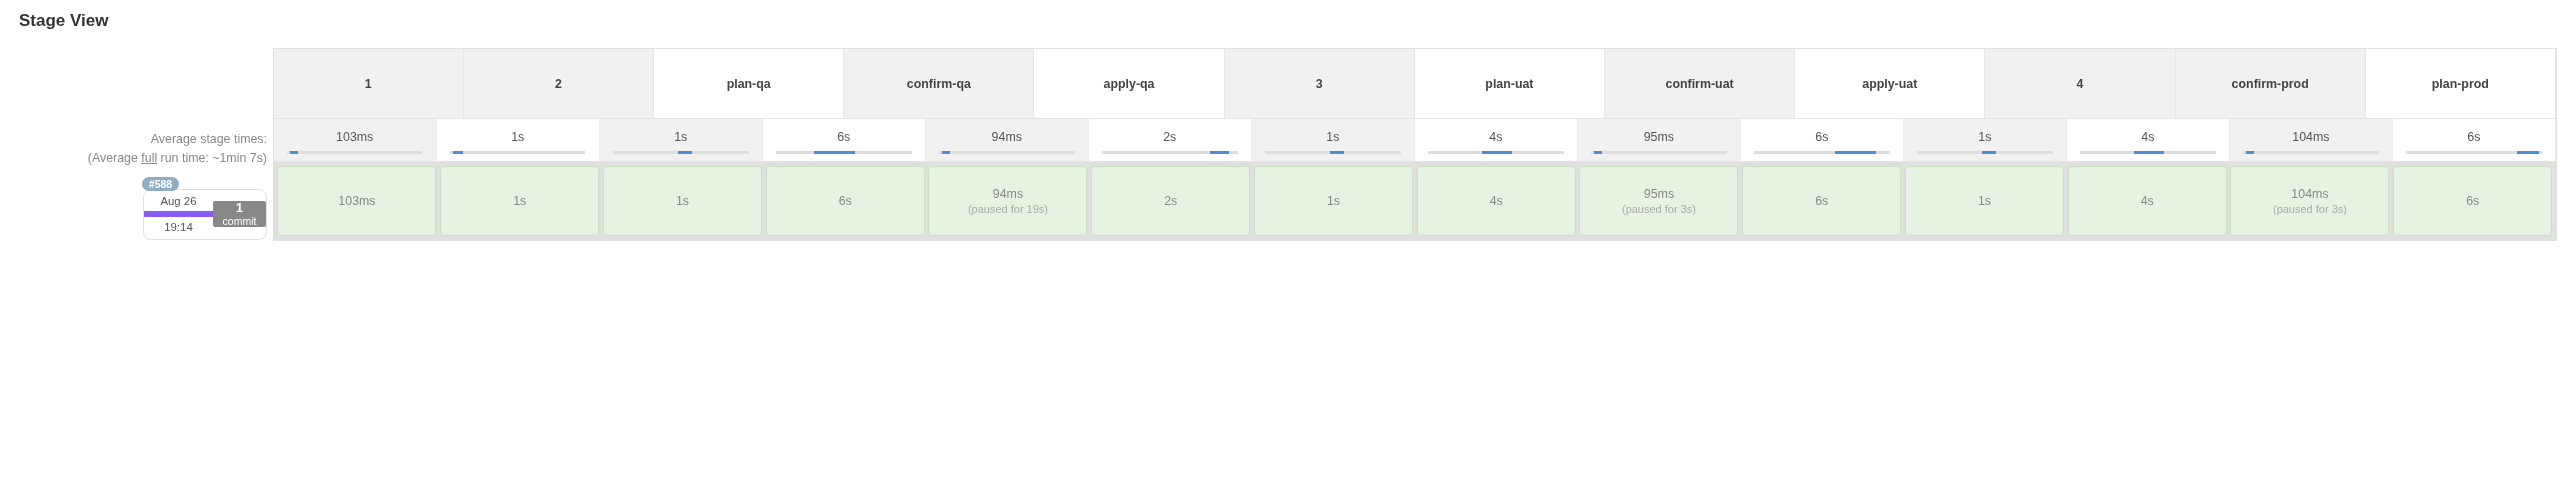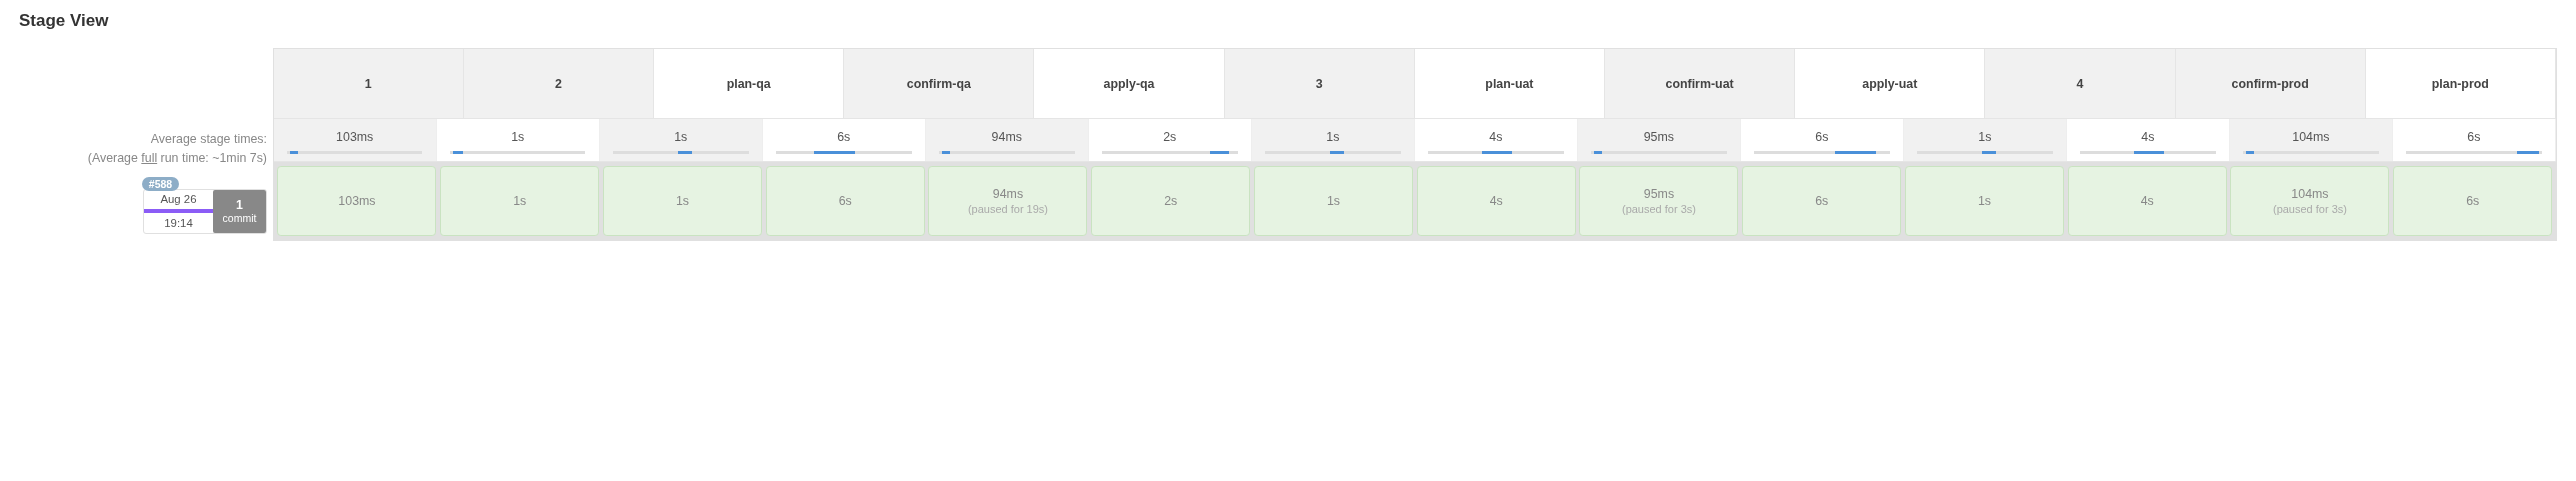--- a/index.html
+++ b/index.html
@@ -29,23 +29,24 @@
   }
   .avg-label { line-height: 1.5; }
   .full-label { line-height: 1.5; }
   .underline { text-decoration: underline; }
   .run-card {
     position: relative;
     width: 124px;
     margin-left: auto;
     margin-top: 21px;
     border: 1px solid #e0e0e0;
-    border-radius: 3px;
-    display: flex;
-    height: 45px;
+    border-radius: 8px;
+    display: flex;
+    height: 51px;
+    align-items: center;
   }
   .run-badge {
     position: absolute;
     top: -12.4px;
     left: -1.9px;
     background: #8dadc7;
     color: #fff;
     font-size: 10.5px;
     padding: 1px 6.7px;
     border-radius: 7.6px;
@@ -53,21 +54,21 @@
   }
   .run-date {
     flex: 1;
     display: flex;
     flex-direction: column;
     justify-content: center;
     align-items: center;
     font-size: 11.4px;
     color: #555;
   }
-  .run-date div:first-child { border-bottom: 4px solid #8b5cf6; padding: 3.8px 7.6px; width: 100%; text-align: center; }
+  .run-date div:first-child { border-bottom: 6px solid #8b5cf6; padding: 3.8px 7.6px; width: 100%; text-align: center; }
   .run-date div:last-child { padding: 3.8px 7.6px; }
   .run-commit {
     width: 53px;
     background: #888;
     color: #fff;
     text-align: center;
     display: flex;
     flex-direction: column;
     justify-content: center;
     font-size: 10.5px;

